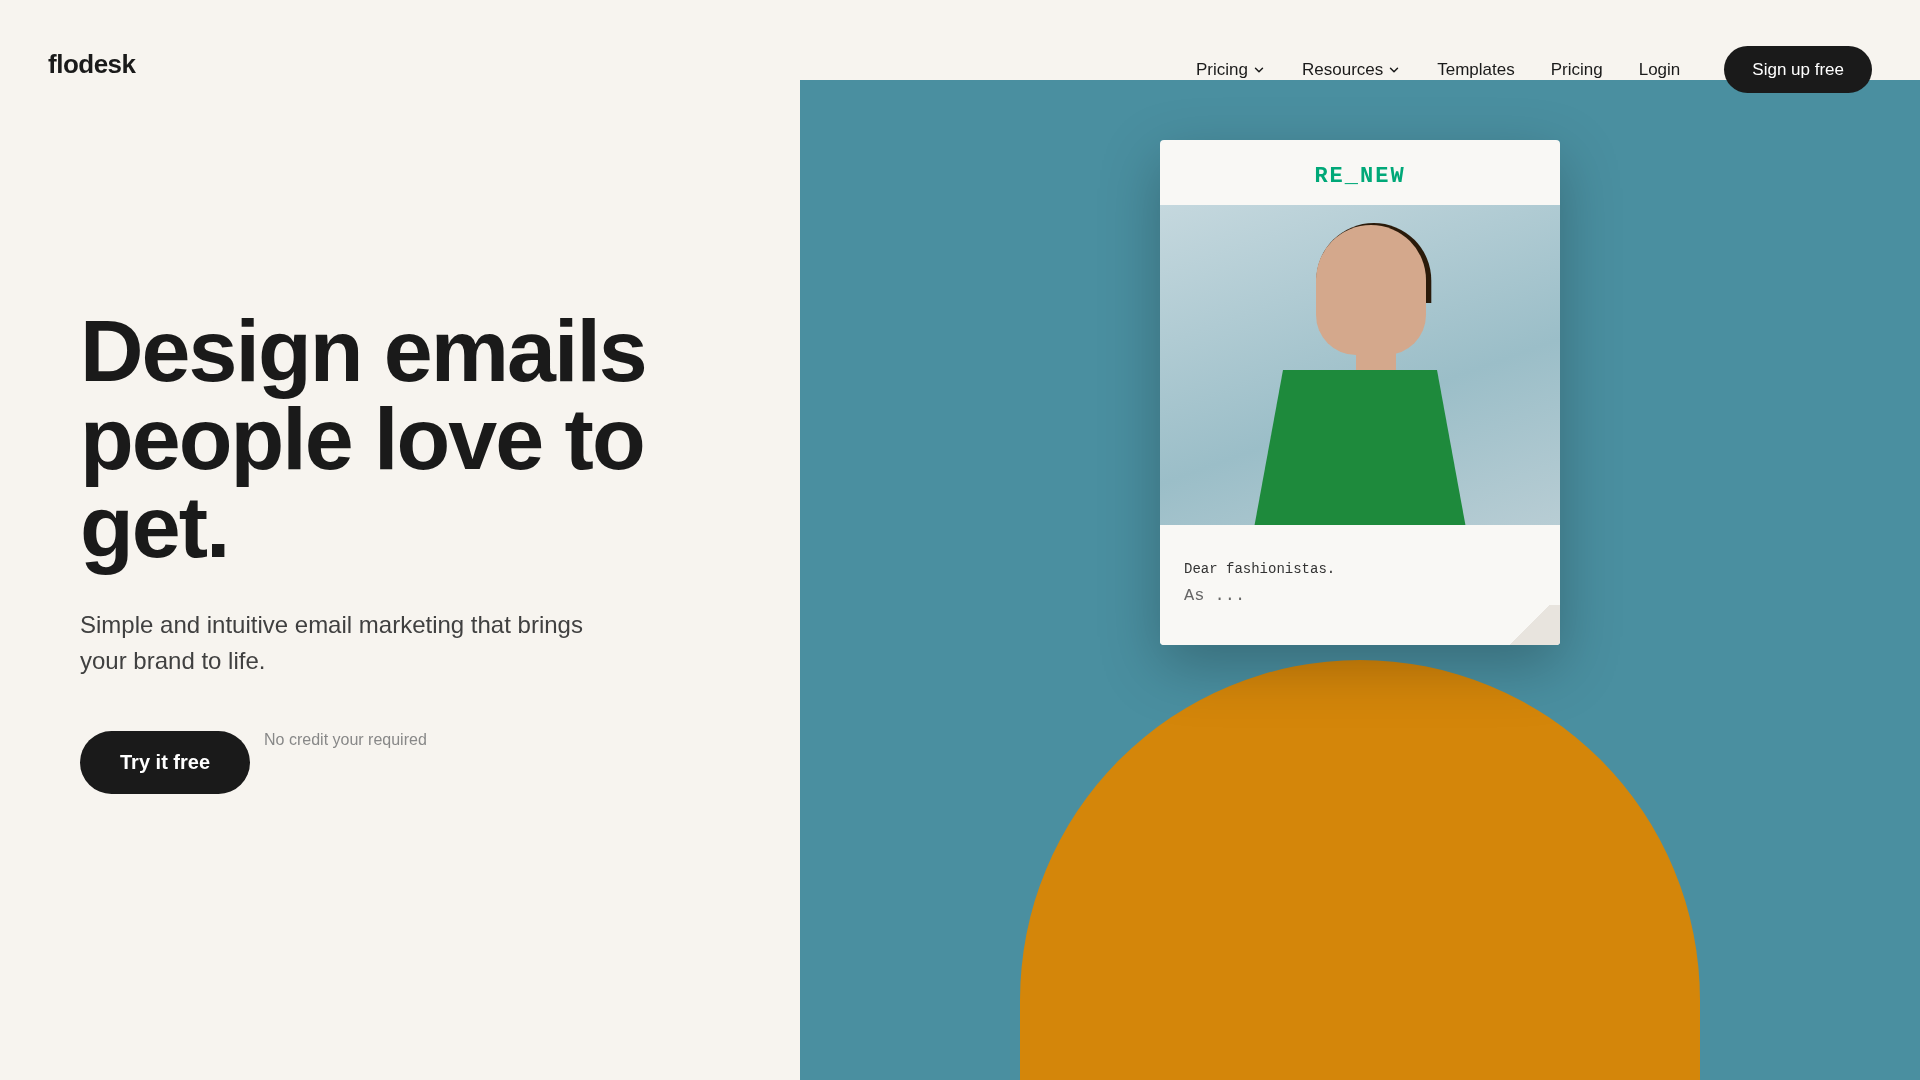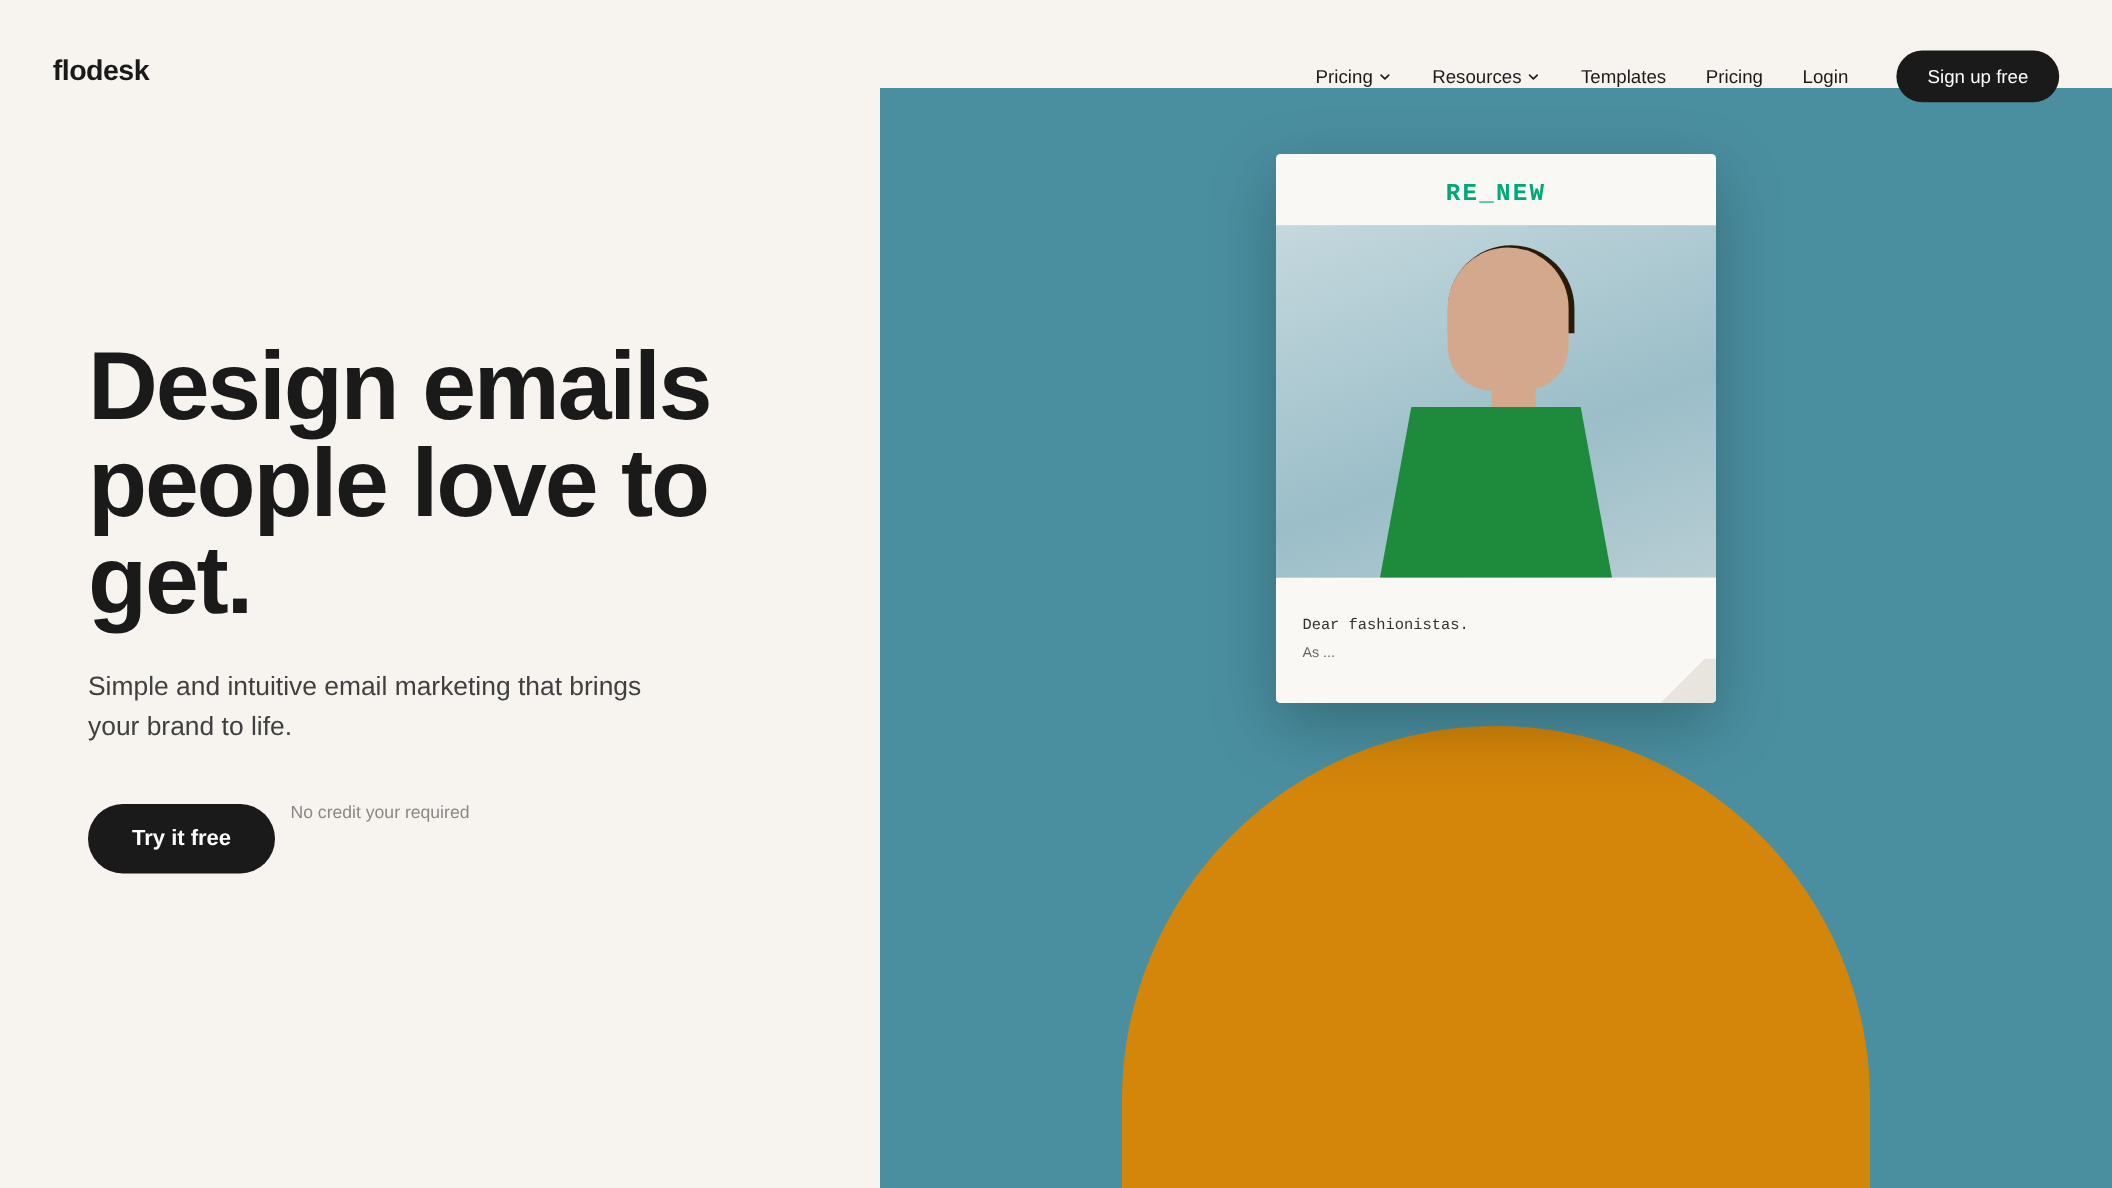--- a/index.html
+++ b/index.html
@@ -284,22 +284,22 @@
     }
 
     .email-salutation {
       font-family: 'Courier New', monospace;
       font-size: 14px;
       color: #333;
       margin-bottom: 6px;
     }
 
     .email-body-text {
-      font-family: Liberation Sans, sans-serif;
-      font-size: 13px;
+      font-family: Liberation Mono, monospace;
+      font-size: 17px;
       color: #666;
       line-height: 1.5;
       position: relative;
     }
 
     
     .card-fold {
       position: absolute;
       bottom: 0;
       right: 0;

